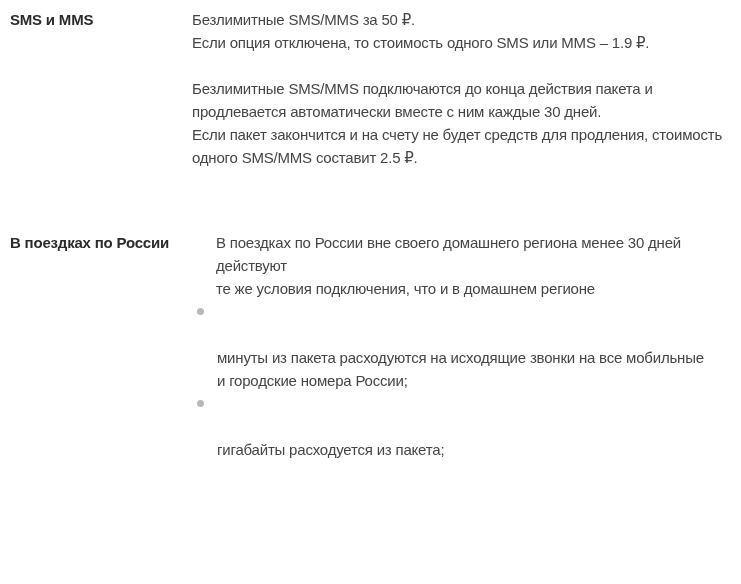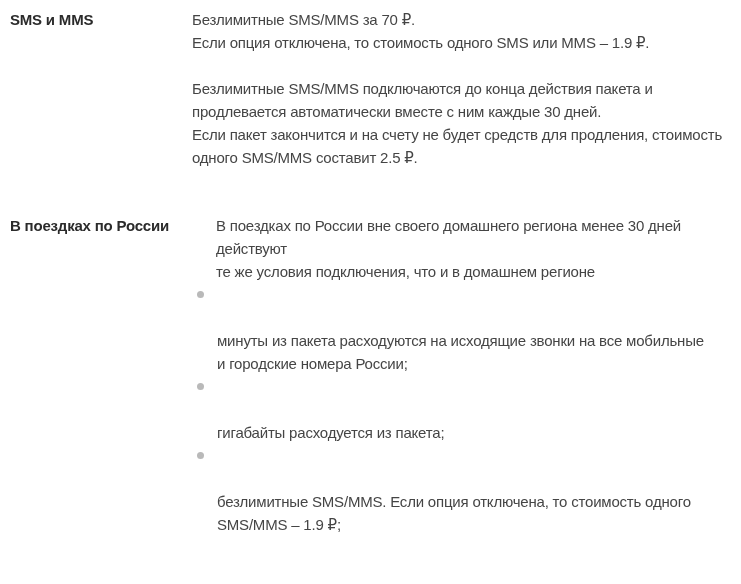--- a/index.html
+++ b/index.html
@@ -50,21 +50,21 @@
   }
   .para {
     margin: 0 0 23px 0;
     white-space: pre-line;
   }
   .para.tight {
     margin-bottom: 0;
     margin-left: 24px;
   }
   .section-content .para:last-child {
-    margin-bottom: 0;
+    margin-bottom: 17px;
   }
   .bullet-list {
     list-style: none;
     margin: 0 0 23px 0;
     padding: 0;
   }
   .bullet-item {
     position: relative;
     padding-left: 25px;
     white-space: pre-line;
@@ -80,21 +80,21 @@
   }
 </style>
 </head>
 <body>
 
 <div class="page">
 
   <section class="section section-sms">
     <div class="section-label">SMS и MMS</div>
     <div class="section-content">
-      <p class="para">Безлимитные SMS/MMS за 70 ₽.
+      <p class="para">Безлимитные SMS/MMS за 50 ₽.
 Если опция отключена, то стоимость одного SMS или MMS – 1.9 ₽.</p>
       <p class="para">Безлимитные SMS/MMS подключаются до конца действия пакета и
 продлевается автоматически вместе с ним каждые 30 дней.
 Если пакет закончится и на счету не будет средств для продления, стоимость
 одного SMS/MMS составит 2.5 ₽.</p>
     </div>
   </section>
 
   <section class="section section-travel">
     <div class="section-label">В поездках по России</div>
@@ -105,25 +105,20 @@
         <li class="bullet-item">
           <span class="bullet-dot"></span>
           <span>минуты из пакета расходуются на исходящие звонки на все мобильные
 и городские номера России;</span>
         </li>
         <li class="bullet-item">
           <span class="bullet-dot"></span>
           <span>гигабайты расходуется из пакета;</span>
         </li>
         <li class="bullet-item">
-          <span class="bullet-dot"></span>
-          <span>безлимитные SMS/MMS. Если опция отключена, то стоимость одного
-SMS/MMS – 1.9 ₽;</span>
-        </li>
-        <li class="bullet-item">
           
           
         </li>
       </ul>
 
     </div>
   </section>
 
 </div>
 

